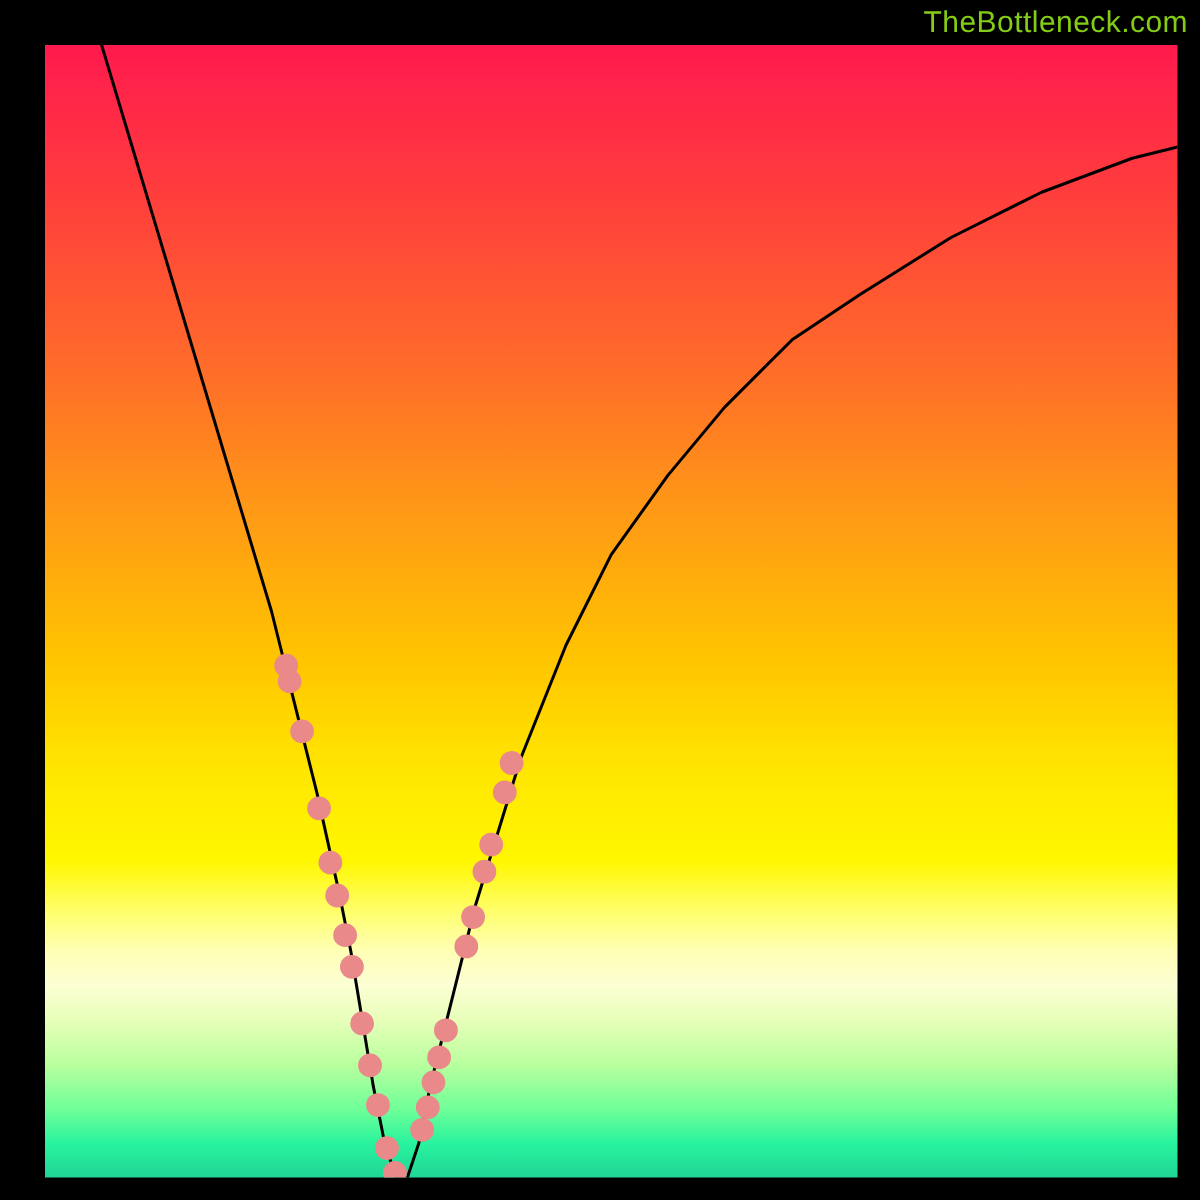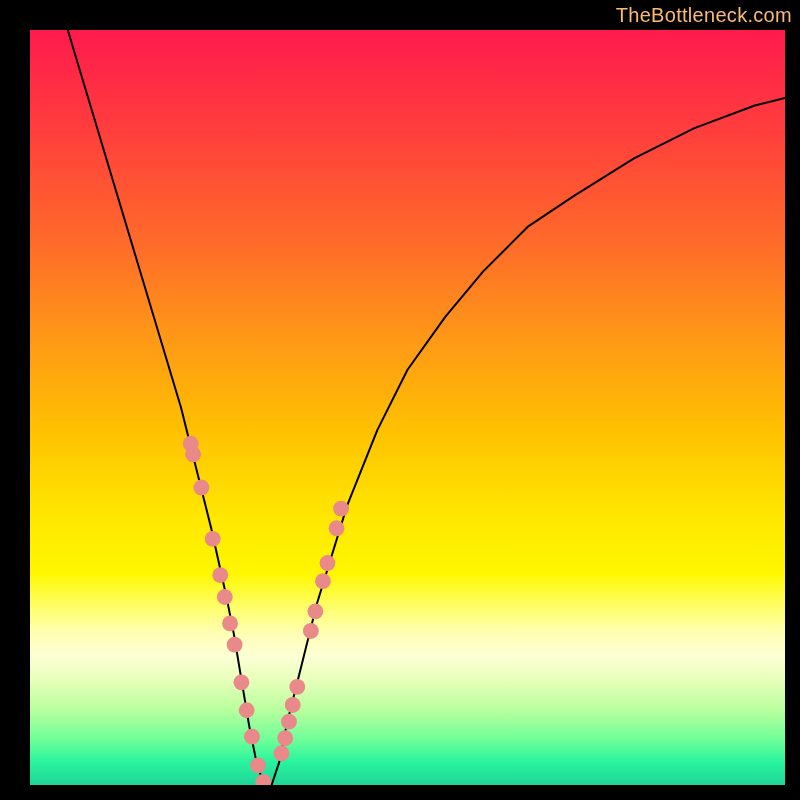--- a/index.html
+++ b/index.html
@@ -44,21 +44,21 @@
   }
   .plot-area svg {
     display: block;
     width: 100%;
     height: 100%;
   }
   .watermark {
     position: absolute;
     top: 4px;
     right: 8px;
-    color: #fdba74;
+    color: #84cc16;
     font-size: 20px;
     font-weight: 400;
     letter-spacing: 0.3px;
     user-select: none;
   }
 </style>
 </head>
 <body>
 
 <div class="frame">

